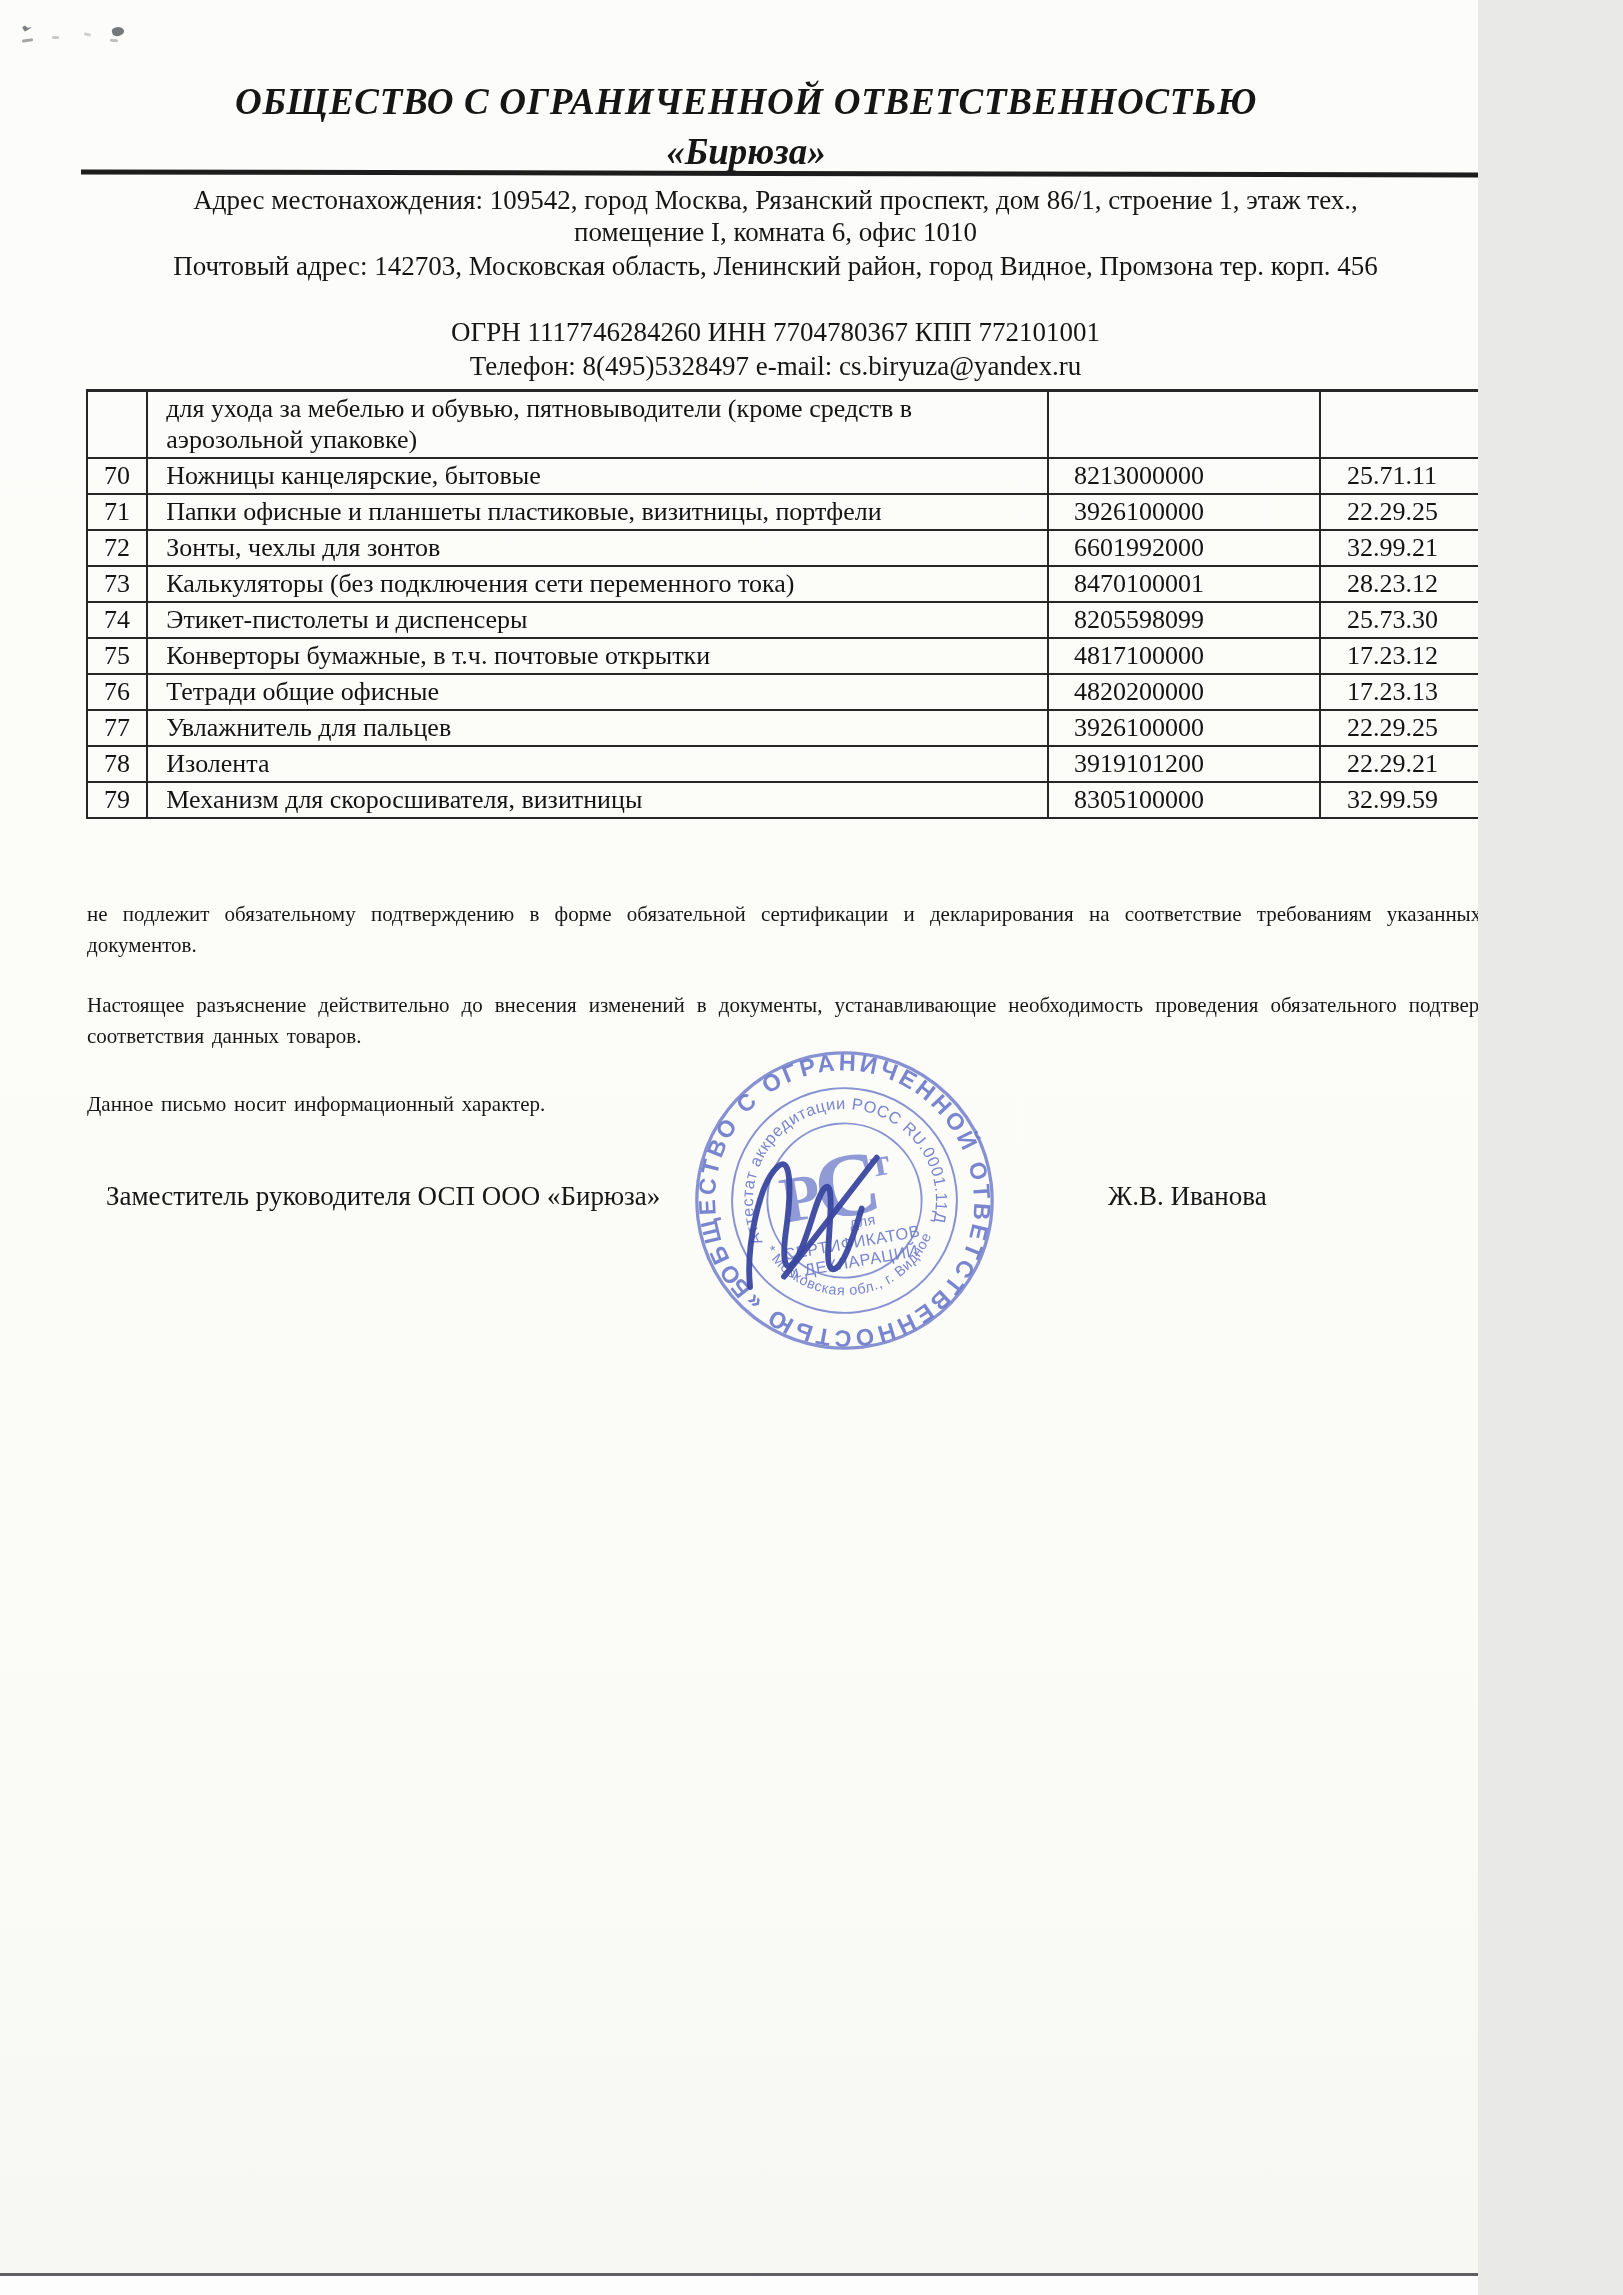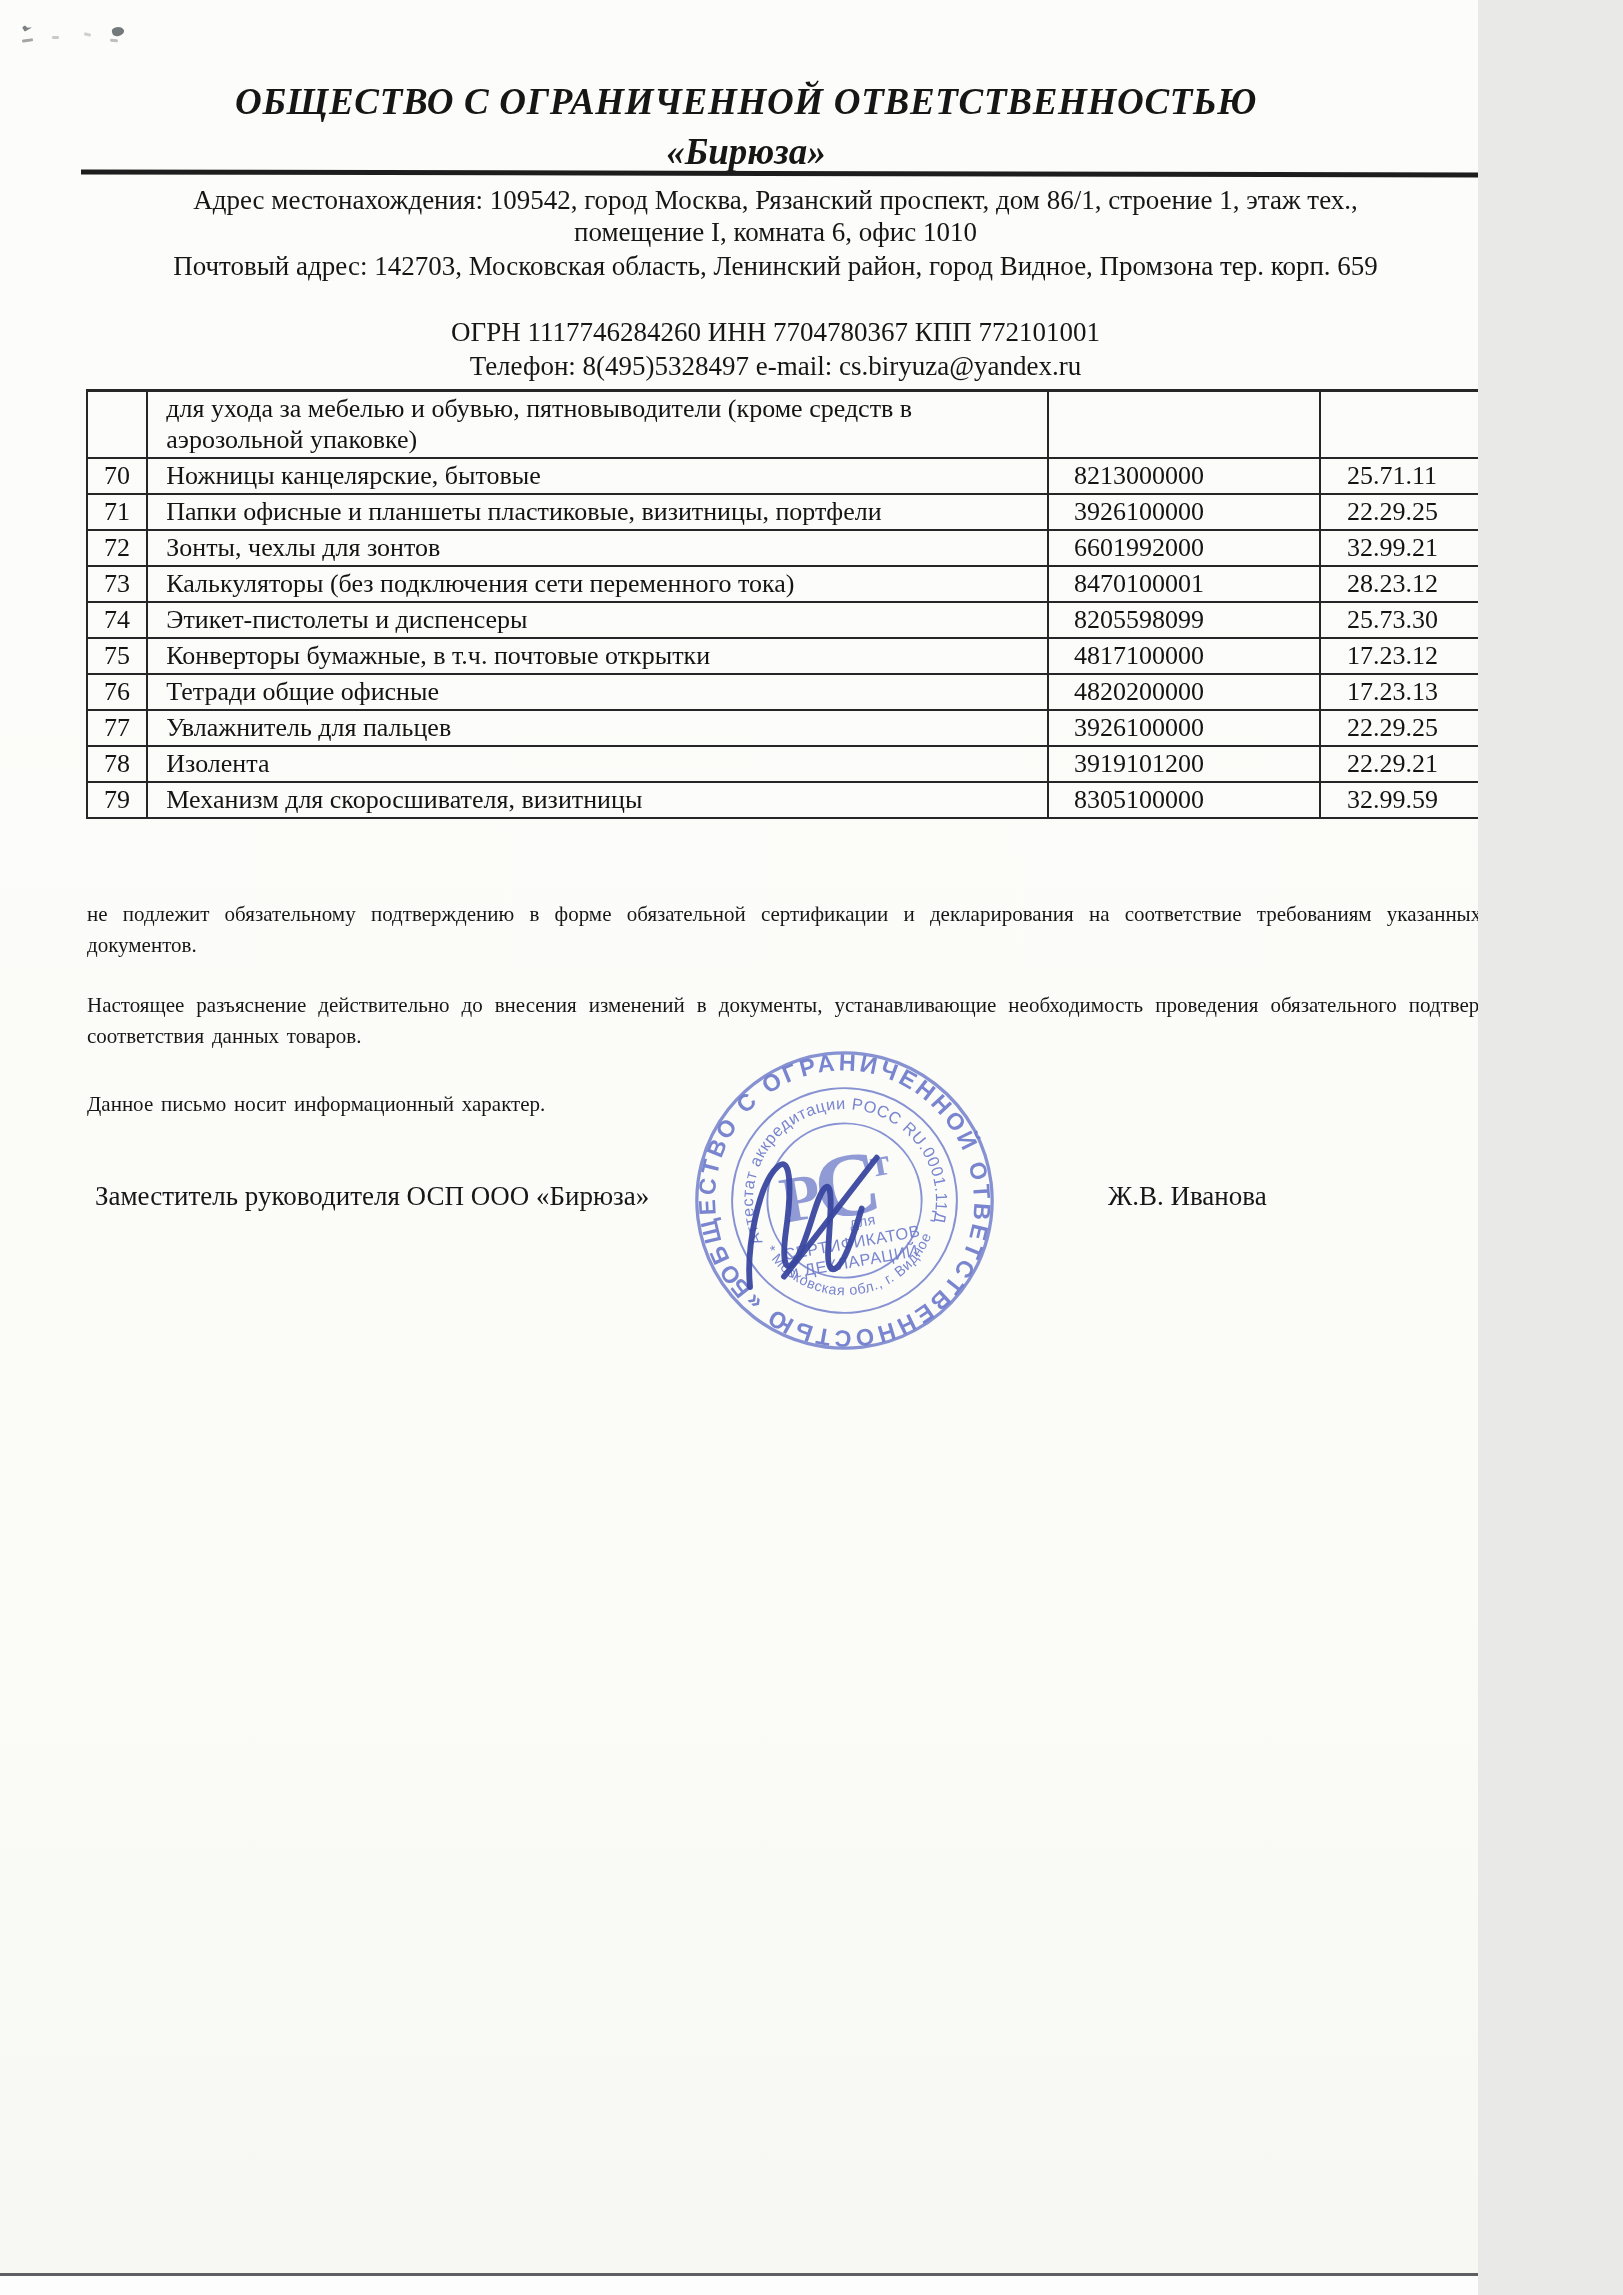--- a/index.html
+++ b/index.html
@@ -70,21 +70,21 @@
     position: absolute; left: 87px; width: 1459px; margin: 0;
     font-size: 21px; line-height: 31px; color: #171717;
     text-align: justify; text-align-last: left; word-spacing: 2.6px;
   }
   .para.p1 { top: 899px; }
   .para.p2 { top: 990px; }
   .para.p3 { top: 1089px; text-align: left; }
 
   
   .sig-row { position: absolute; left: 87px; top: 1181px; width: 1459px; font-size: 27px; color: #171717; }
-  .sig-pos  { position: absolute; left: 8px; top: 0; white-space: nowrap; }
+  .sig-pos  { position: absolute; left: 19px; top: 0; white-space: nowrap; }
   .sig-name { position: absolute; left: 1021px; top: 0; white-space: nowrap; }
 
   
   svg.stamp {
     position: absolute; left: 689px; top: 1045px;
     width: 311px; height: 311px; opacity: 0.9;
   }
   .ring { fill: none; stroke: #5e6dc5; stroke-opacity: .82; }
   .ring-text { fill: #5e6dc5; fill-opacity: .92; font-family: "Liberation Sans", sans-serif; }
   .ring-text.outer { font-size: 36px; font-weight: bold; letter-spacing: 5px; }
@@ -114,21 +114,21 @@
   <span class="speck s7"></span>
 
   <div class="title-wrap">
     <div class="title1">ОБЩЕСТВО С ОГРАНИЧЕННОЙ ОТВЕТСТВЕННОСТЬЮ</div>
     <div class="title2">«Бирюза»</div>
   </div>
   <div class="head-rule"></div>
 
   <div class="addr addr1">Адрес местонахождения: 109542, город Москва, Рязанский проспект, дом 86/1, строение 1, этаж тех.,</div>
   <div class="addr addr2">помещение I, комната 6, офис 1010</div>
-  <div class="addr addr3">Почтовый адрес: 142703, Московская область, Ленинский район, город Видное, Промзона тер. корп. 659</div>
+  <div class="addr addr3">Почтовый адрес: 142703, Московская область, Ленинский район, город Видное, Промзона тер. корп. 456</div>
   <div class="addr ogrn">ОГРН 1117746284260 ИНН 7704780367 КПП 772101001</div>
   <div class="addr phone">Телефон: 8(495)5328497 e-mail: cs.biryuza@yandex.ru</div>
 
   <table class="goods">
     <colgroup>
       <col style="width:60px">
         <col style="width:901px">
         <col style="width:272px">
         <col style="width:206px">
     </colgroup>

